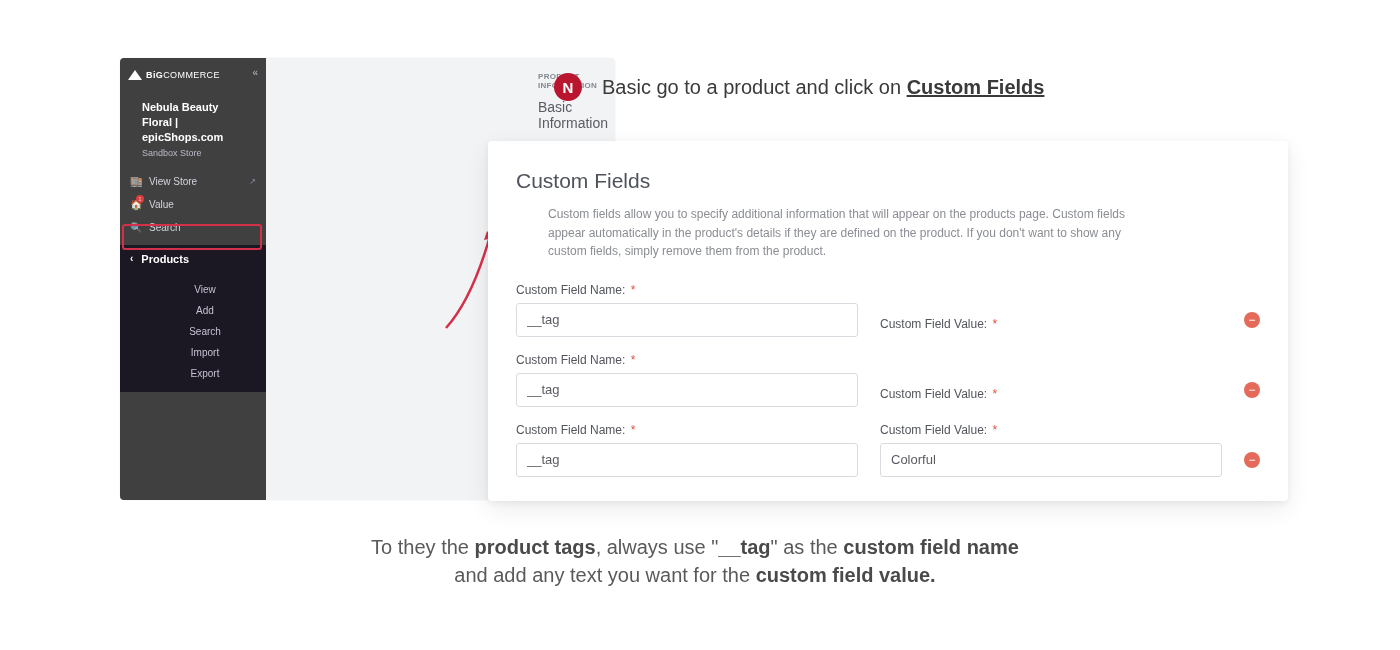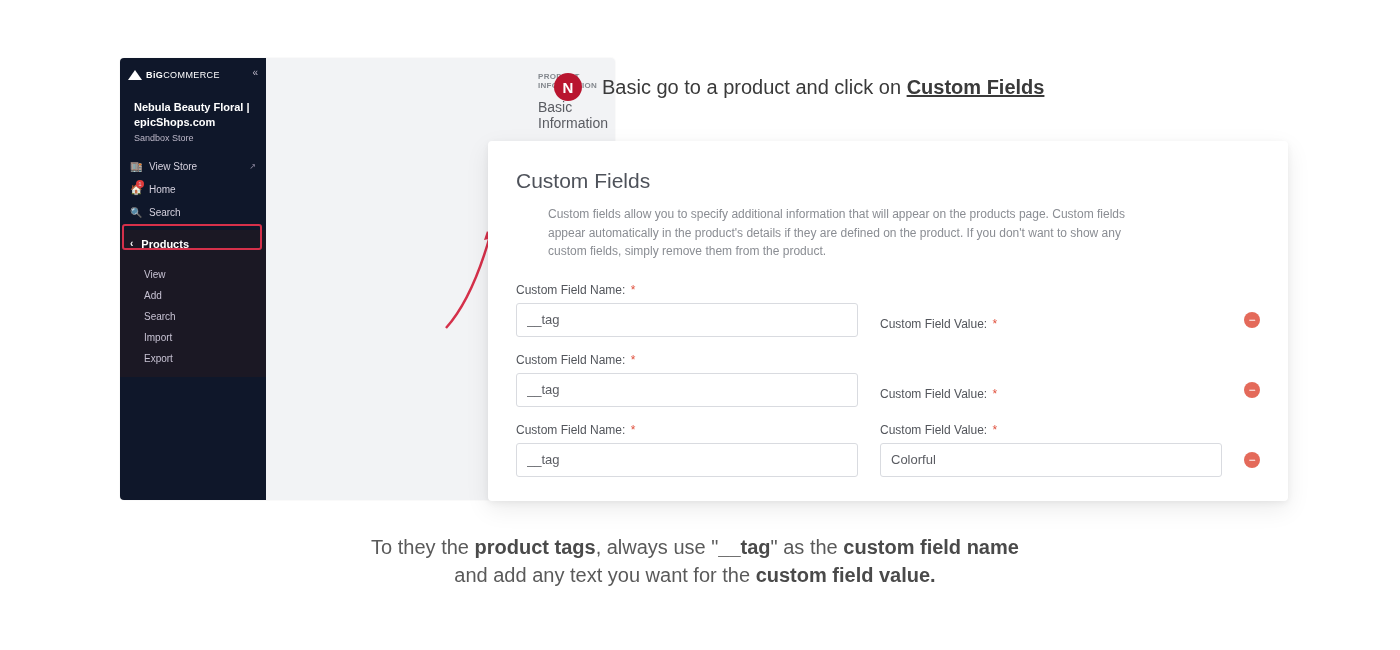--- a/index.html
+++ b/index.html
@@ -2,43 +2,43 @@
 <html><head>
   <meta charset="utf-8">
   <style>
     * { box-sizing: border-box; margin: 0; padding: 0; }
     body { font-family: -apple-system, "Segoe UI", Helvetica, Arial, sans-serif; background: #fff; width: 1400px; height: 650px; position: relative; color: #333; }
 
     .stage { position: absolute; left: 120px; top: 58px; width: 1150px; }
 
     
     .screenshot-wrap { width: 495px; height: 442px; position: absolute; left: 0; top: 0; overflow: hidden; border-radius: 4px; box-shadow: 0 0 0 1px rgba(0,0,0,0.02); }
-    .bc-sidebar { position: absolute; left: 0; top: 0; width: 146px; height: 442px; background: #0f172a; color: #fff; font-size: 11px; }
+    .bc-sidebar { position: absolute; left: 0; top: 0; width: 146px; height: 442px; background: #404040; color: #fff; font-size: 11px; }
     .bc-logo { display: flex; align-items: center; padding: 11px 10px 11px 8px; height: 34px; }
     .bc-logo-mark { width: 0; height: 0; border-left: 7px solid transparent; border-right: 7px solid transparent; border-bottom: 10px solid #fff; margin-right: 4px; }
     .bc-logo-text { font-size: 9px; letter-spacing: 0.4px; font-weight: 400; }
     .bc-logo-text b { font-weight: 700; }
     .bc-collapse { position: absolute; right: 8px; top: 9px; color: #bdb8c9; font-size: 10px; }
 
-    .bc-store { padding: 8px 14px 6px; }
+    .bc-store { padding: 8px 22px 6px; }
     .bc-store-name { font-size: 11px; line-height: 1.35; font-weight: 600; }
     .bc-store-sub { font-size: 9px; color: #bdb8c9; margin-top: 3px; }
 
     .bc-links { padding-top: 6px; }
     .bc-link { display: flex; align-items: center; padding: 6px 10px; font-size: 10px; color: #d6d2df; }
     .bc-link .ic { width: 12px; margin-right: 7px; text-align: center; position: relative; }
     .bc-badge { position: absolute; top: -4px; left: 6px; width: 8px; height: 8px; background: #e03b3b; border-radius: 50%; font-size: 6px; line-height: 8px; text-align: center; }
     .bc-link-ext { margin-left: auto; font-size: 8px; color: #8e88a0; }
 
     .bc-products { margin-top: 6px; background: #1b1824; }
     .bc-products .hd { display: flex; align-items: center; padding: 8px 10px; font-size: 11px; font-weight: 600; background: #1b1824; }
     .bc-products .hd .chev { margin-right: 8px; font-size: 10px; }
     .bc-highlight-products { position: absolute; left: 2px; top: 166px; width: 140px; height: 26px; border: 2px solid #d5304a; border-radius: 3px; pointer-events: none; }
     .bc-sub { padding: 6px 0 8px; }
-    .bc-sub .it { padding: 5px 0 5px 24px; font-size: 10px; color: #c7c2d3; }
+    .bc-sub .it { padding: 5px 0 5px 24px; font-size: 10px; color: #c7c2d3; text-align: center; }
     .bc-extra { padding: 8px 0 10px; }
     .bc-extra .it { padding: 5px 10px 5px 24px; font-size: 10px; color: #c7c2d3; display: flex; align-items: center; }
     .pill-new { display:inline-block; background:#2fa84f; color:#fff; font-size:7px; padding:1px 4px; border-radius:2px; margin-left:5px; font-weight:700; letter-spacing:0.3px; }
 
     .bc-secondary { position: absolute; left: 146px; top: 0; width: 349px; height: 442px; background: #f2f3f5; }
     .sec-col { padding: 8px 0 8px 272px; }
     .sec-hdr { font-size: 8px; font-weight: 700; color: #84888e; letter-spacing: 0.3px; padding: 6px 0 4px; }
     .sec-item { font-size: 14px; color: #5a5c62; padding: 5px 0; }
 
     .sec-highlight { position: absolute; left: 253px; top: 259px; width: 110px; height: 22px; border: 2px solid #d5304a; border-radius: 3px; pointer-events: none; }
@@ -85,21 +85,21 @@
         <div class="bc-store-sub">Sandbox Store</div>
       </div>
       <div class="bc-links">
         <div class="bc-link">
           <span class="ic">🏬</span>
           <span>View Store</span>
           <span class="bc-link-ext">↗</span>
         </div>
         <div class="bc-link">
           <span class="ic">🏠<span class="bc-badge">1</span></span>
-          <span>Home</span>
+          <span>Value</span>
         </div>
         <div class="bc-link">
           <span class="ic">🔍</span>
           <span>Search</span>
         </div>
       </div>
 
       <div class="bc-products">
         <div class="hd">
           <span class="chev">‹</span>

